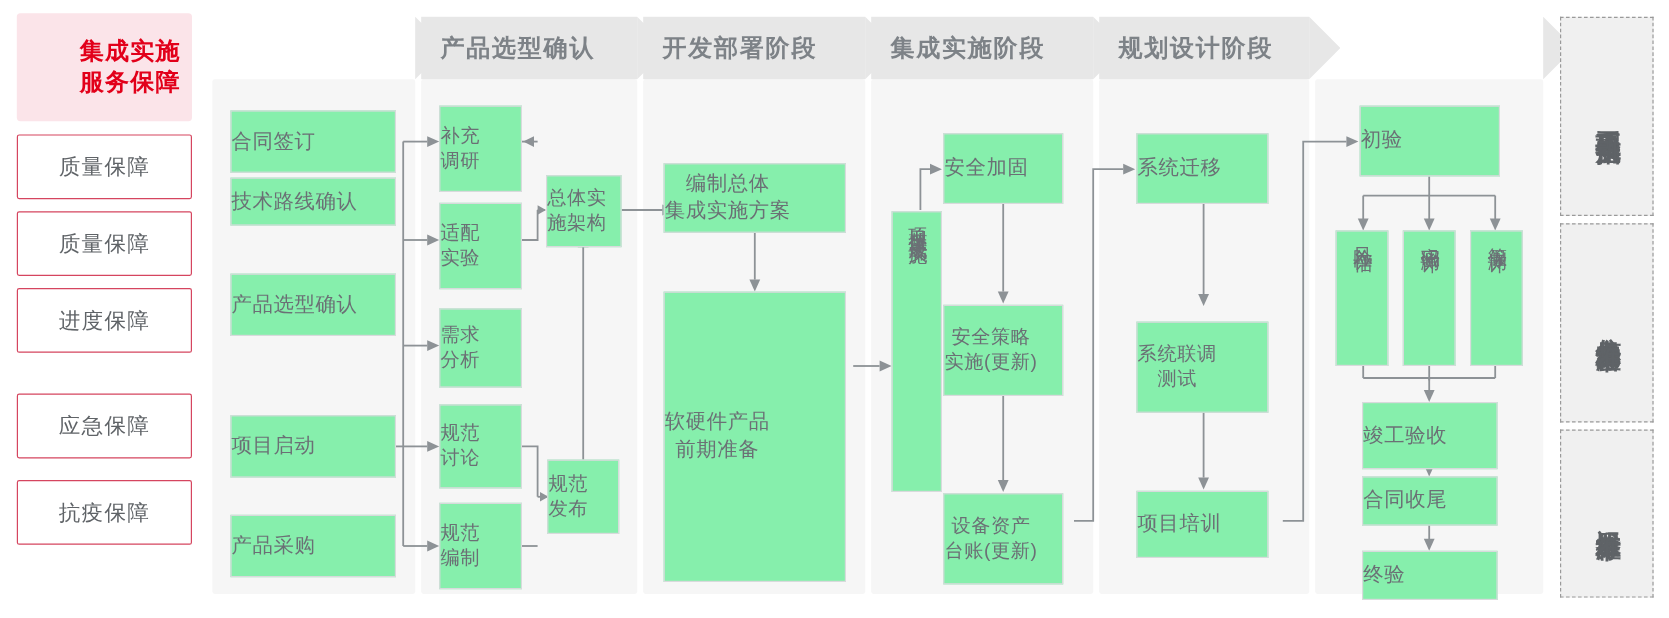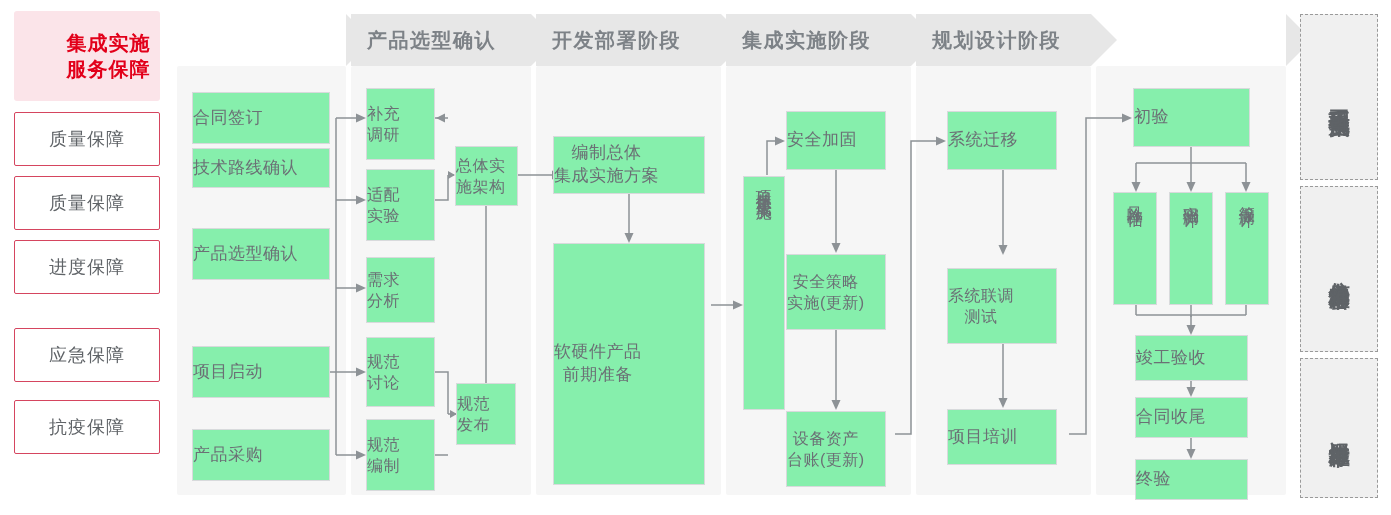--- a/index.html
+++ b/index.html
@@ -336,21 +336,21 @@
     </div>
   <div class="abs node vert sm" style="left:1113px;top:192px;width:44px;height:113px">
       <span>风险评估</span>
     </div>
   <div class="abs node vert sm" style="left:1169px;top:192px;width:44px;height:113px">
       <span>密码测评</span>
     </div>
   <div class="abs node vert sm" style="left:1225px;top:192px;width:44px;height:113px">
       <span>等保测评</span>
     </div>
-  <div class="abs node" style="left:1135px;top:335px;width:113px;height:46px">
+  <div class="abs node" style="left:1135px;top:335px;width:113px;height:56px">
       <span>竣工验收</span>
     </div>
   <div class="abs node" style="left:1135px;top:397px;width:113px;height:41px">
       <span>合同收尾</span>
     </div>
   <div class="abs node" style="left:1135px;top:459px;width:113px;height:41px">
       <span>终验</span>
     </div>
 
   <div class="abs std" style="top:14px; height:166px">

